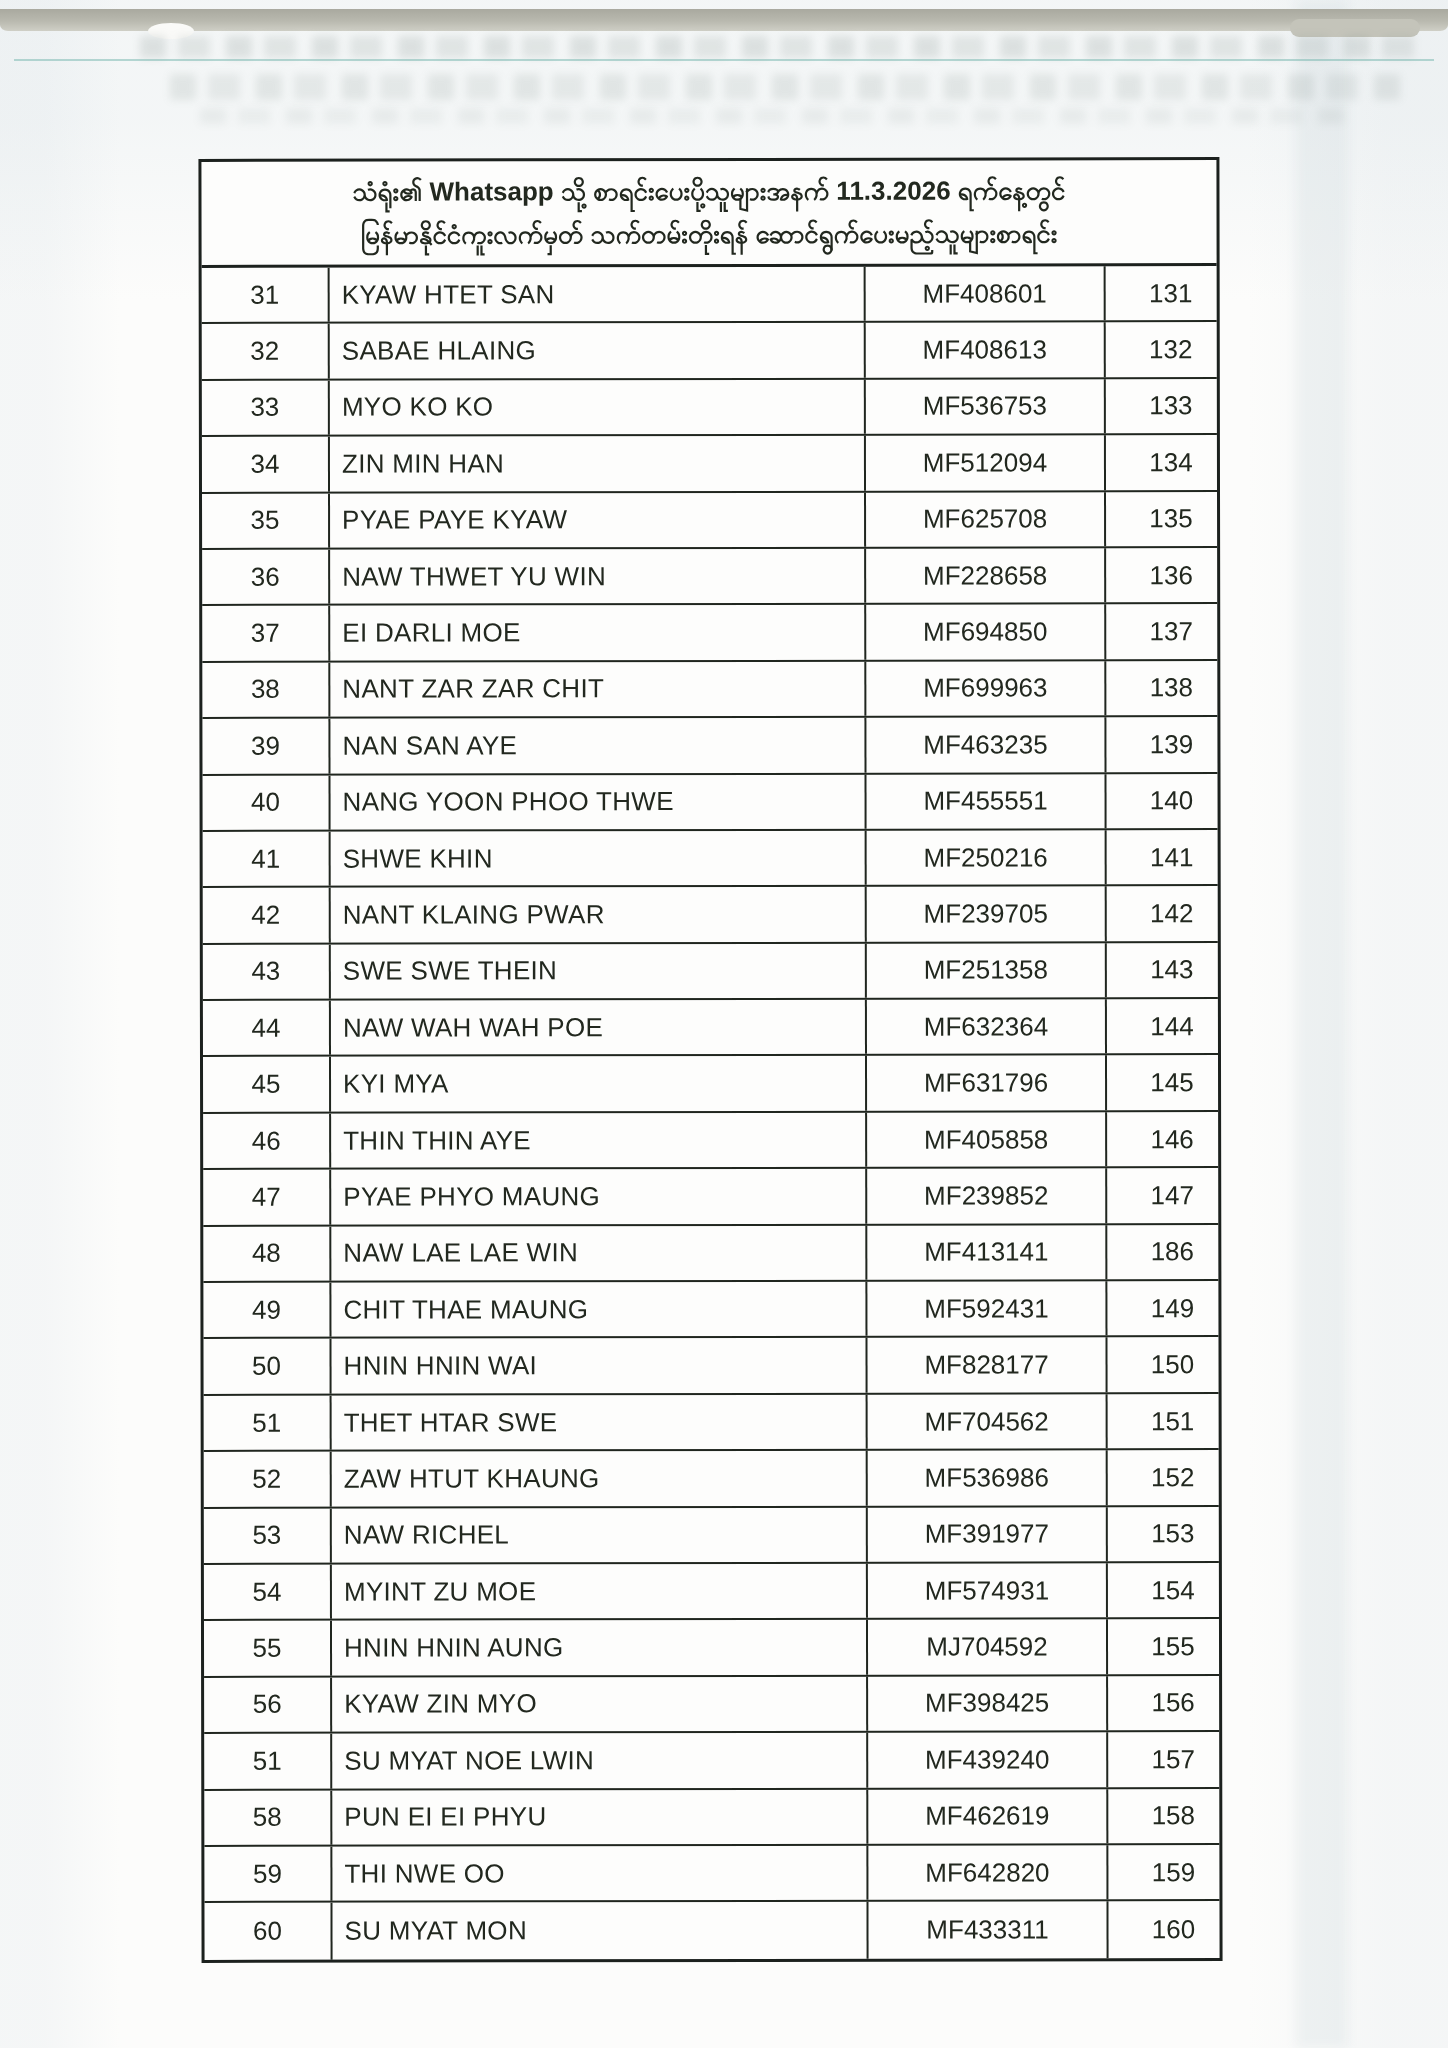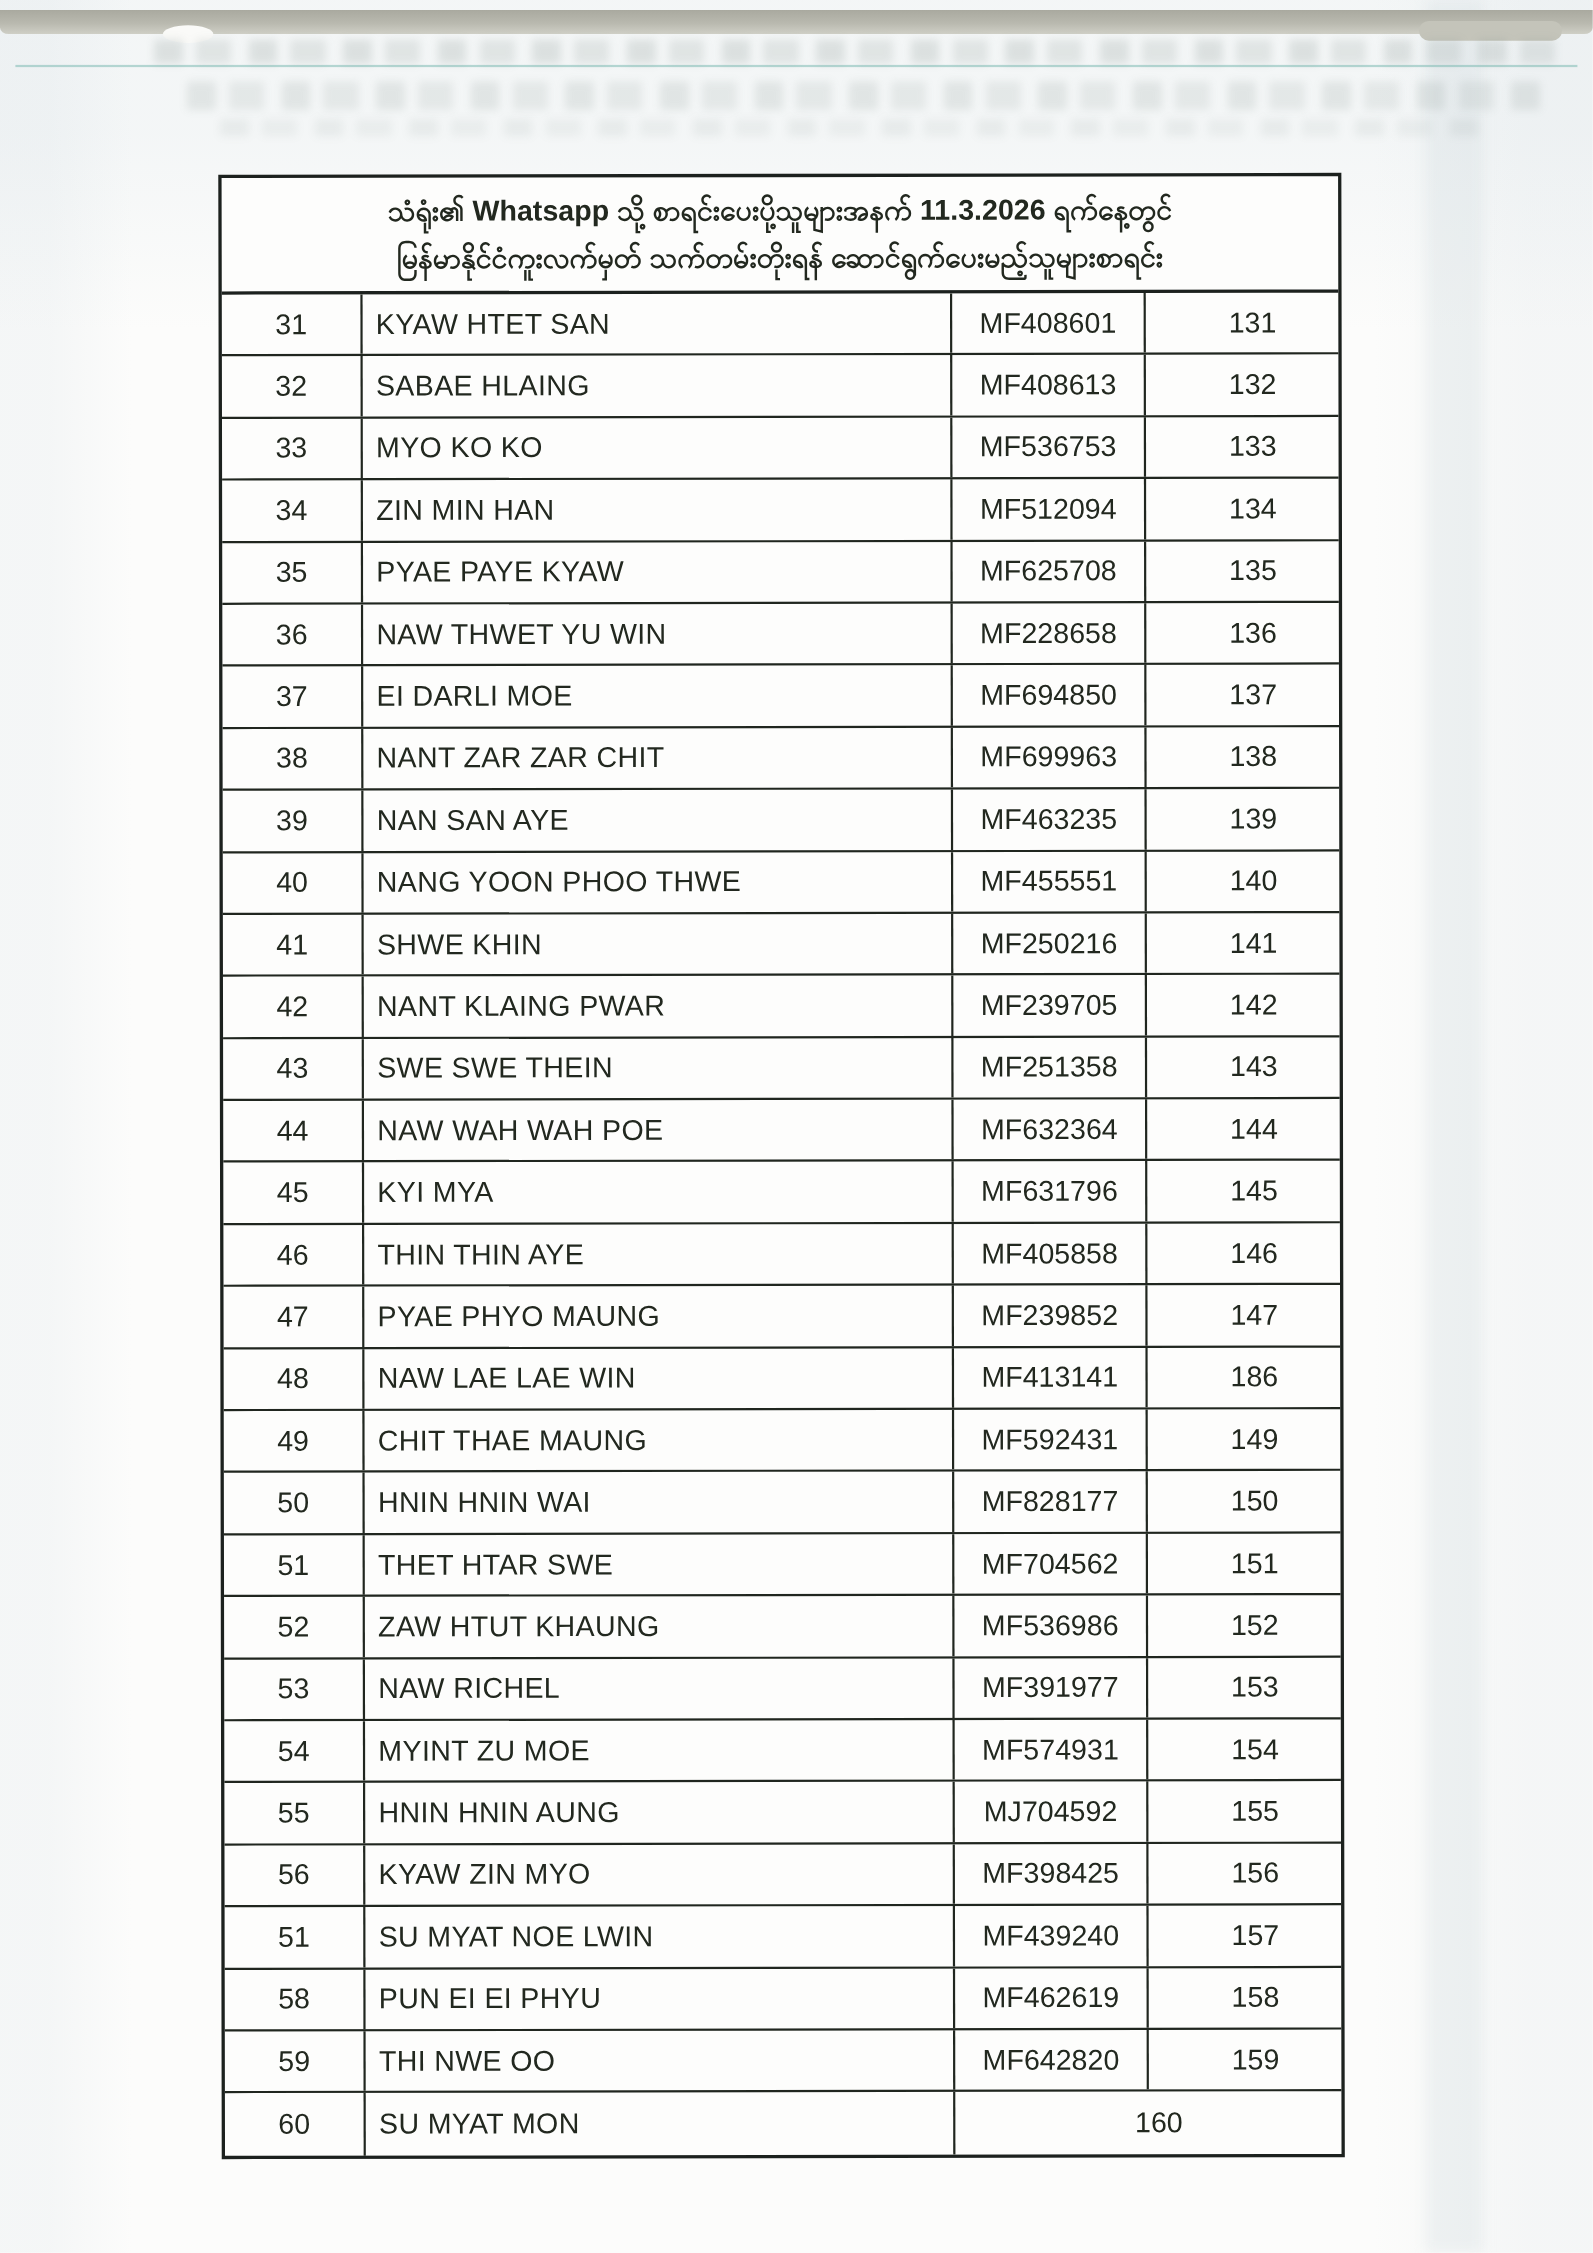--- a/index.html
+++ b/index.html
@@ -80,21 +80,21 @@
   .c-no {
     width:128px; justify-content:center;
     border-right:2px solid #20261f;
   }
   .c-name {
     width:536px; padding-left:12px;
     border-right:2px solid #20261f;
     letter-spacing:.3px;
   }
   .c-pass {
-    width:176px; justify-content:center;
+    width:240px; justify-content:center;
     border-right:2px solid #20261f;
   }
   .c-ser { flex:1; justify-content:center;padding-left:19px; }
 </style>
 </head>
 <body>
 
 <div class="paper"></div>
 <div class="streak-right"></div>
 <div class="scan-edge"></div>
@@ -280,16 +280,17 @@
       </div>
       <div class="trow">
         <div class="cell c-no">59</div>
         <div class="cell c-name">THI NWE OO</div>
         <div class="cell c-pass">MF642820</div>
         <div class="cell c-ser">159</div>
       </div>
       <div class="trow">
         <div class="cell c-no">60</div>
         <div class="cell c-name">SU MYAT MON</div>
+        <div class="cell c-pass">MF433311</div>
         <div class="cell c-ser">160</div>
       </div>
     </div>
 </div>
 
 </body></html>

